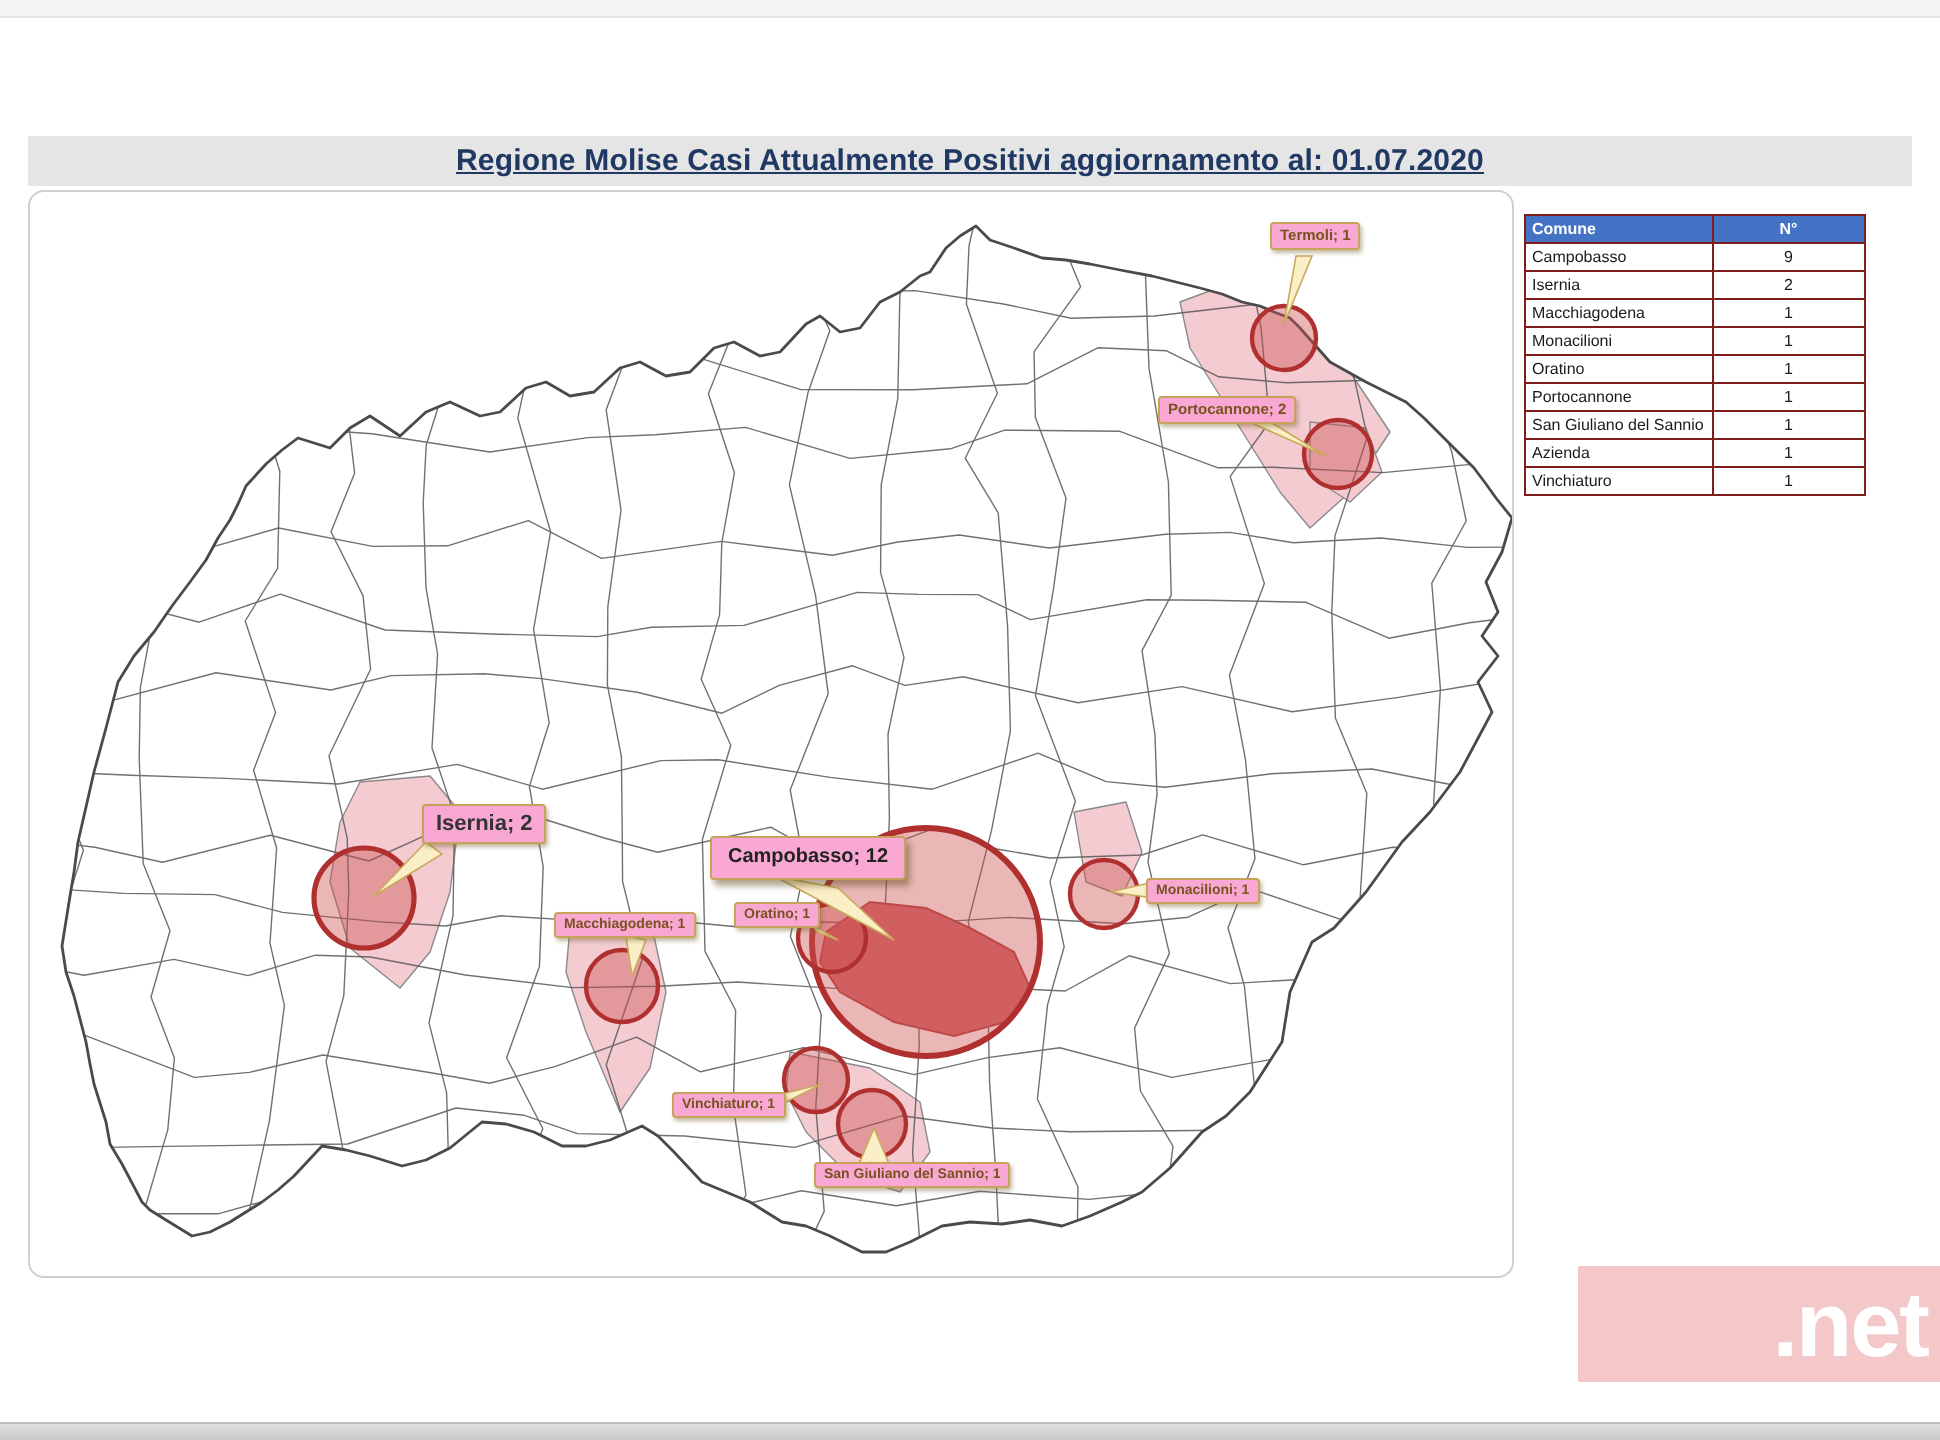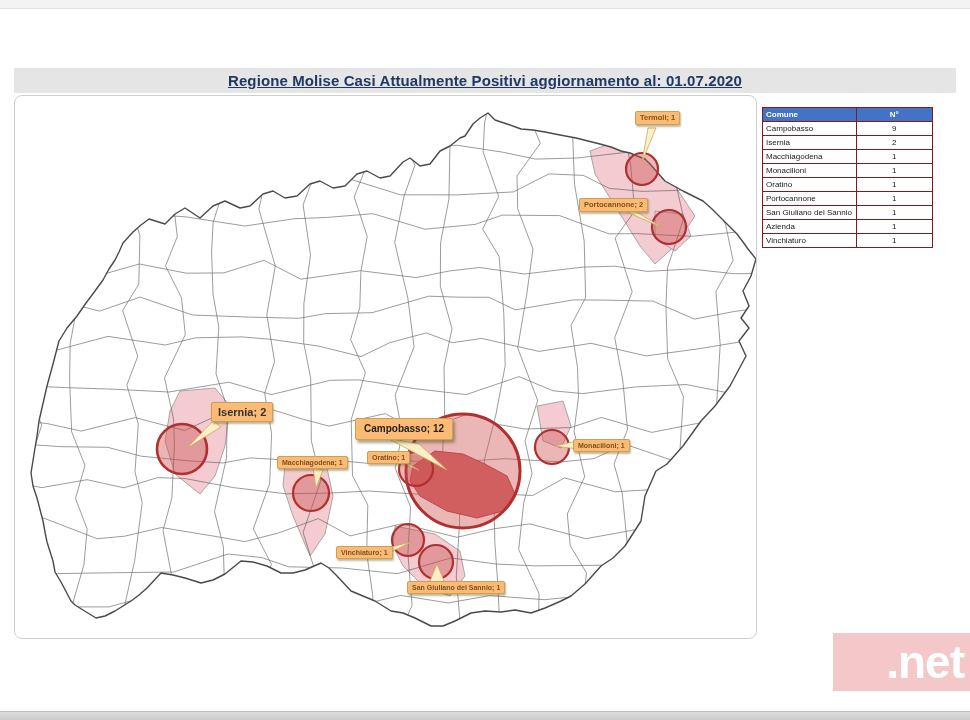--- a/index.html
+++ b/index.html
@@ -21,38 +21,38 @@
 
   
   .logo{position:absolute;left:8px;top:6px;width:124px;z-index:6;}
   .logo .lt{font-family:"Liberation Serif",serif;font-weight:bold;font-size:11px;
             line-height:12px;color:#1f3a68;letter-spacing:.2px;}
   .logo .mark{width:89px;height:73px;background:#3a689e;margin:3px 0 1px 2px;position:relative;}
   .logo .acr{font-family:"Liberation Serif",serif;font-weight:bold;font-size:18px;
              color:#1f3a68;letter-spacing:2px;margin-left:2px;}
 
   
-  .callout{position:absolute;background:#fdba74;border:1px solid #c6a25b;border-radius:2px;
+  .callout{position:absolute;background:#f9a8d4;border:1px solid #c6a25b;border-radius:2px;
            font-weight:bold;color:#7a5220;white-space:nowrap;z-index:5;padding:1px 4px;
            box-shadow:1px 1.5px 2px rgba(120,100,40,.45);}
   .tiny{font-size:7px;line-height:9px;}
   .small{font-size:7.5px;line-height:10px;}
   .med{font-size:11px;line-height:14px;color:#333;padding:2px 6px;}
   .big{font-size:10px;line-height:16px;color:#222;padding:2px 8px;border-width:1.5px;
        box-shadow:2px 3px 3px rgba(100,80,30,.5);}
 
   
   .data-table{position:absolute;left:762px;top:107px;width:171px;border-collapse:collapse;
               font-size:8px;color:#1a1a1a;}
   .data-table th,.data-table td{border:1px solid #7f1d1d;padding:2px 3px;height:9px;}
   .data-table th{background:#4472c4;color:#fff;font-weight:bold;text-align:left;}
   .data-table th.num,.data-table td.num{text-align:center;width:45%;}
 
   .watermark{position:absolute;right:0;top:633px;width:137px;height:58px;background:#f4c8c8;
-             display:flex;align-items:center;justify-content:flex-end;}
+             display:flex;align-items:center;justify-content:flex-end;padding-left:44px;}
   .watermark span{font-size:46px;font-weight:bold;color:#fff;letter-spacing:-1px;
                   padding-right:6px;line-height:58px;}
 
   .bottom-bar{position:absolute;left:0;top:711px;width:970px;height:9px;
               background:linear-gradient(#dedede,#c6c8ca);border-top:1px solid #bdbdbd;}
 </style>
 </head>
 <body>
 
 <div class="top-strip"></div>

